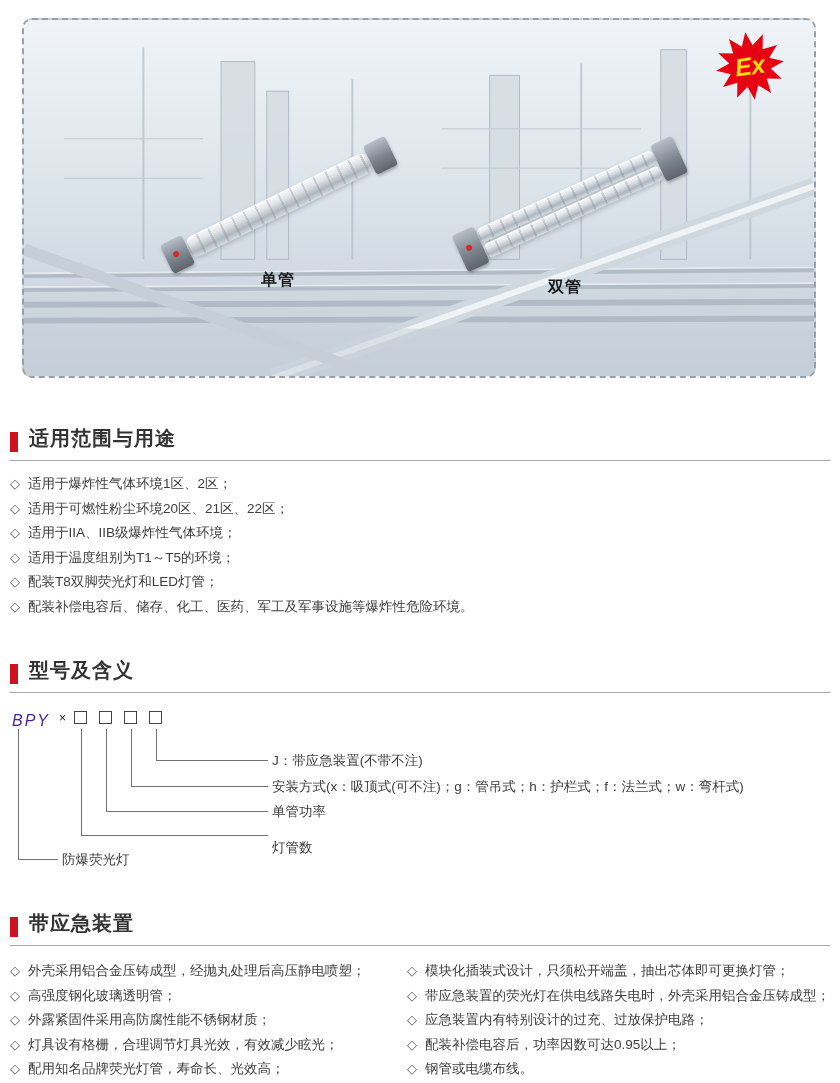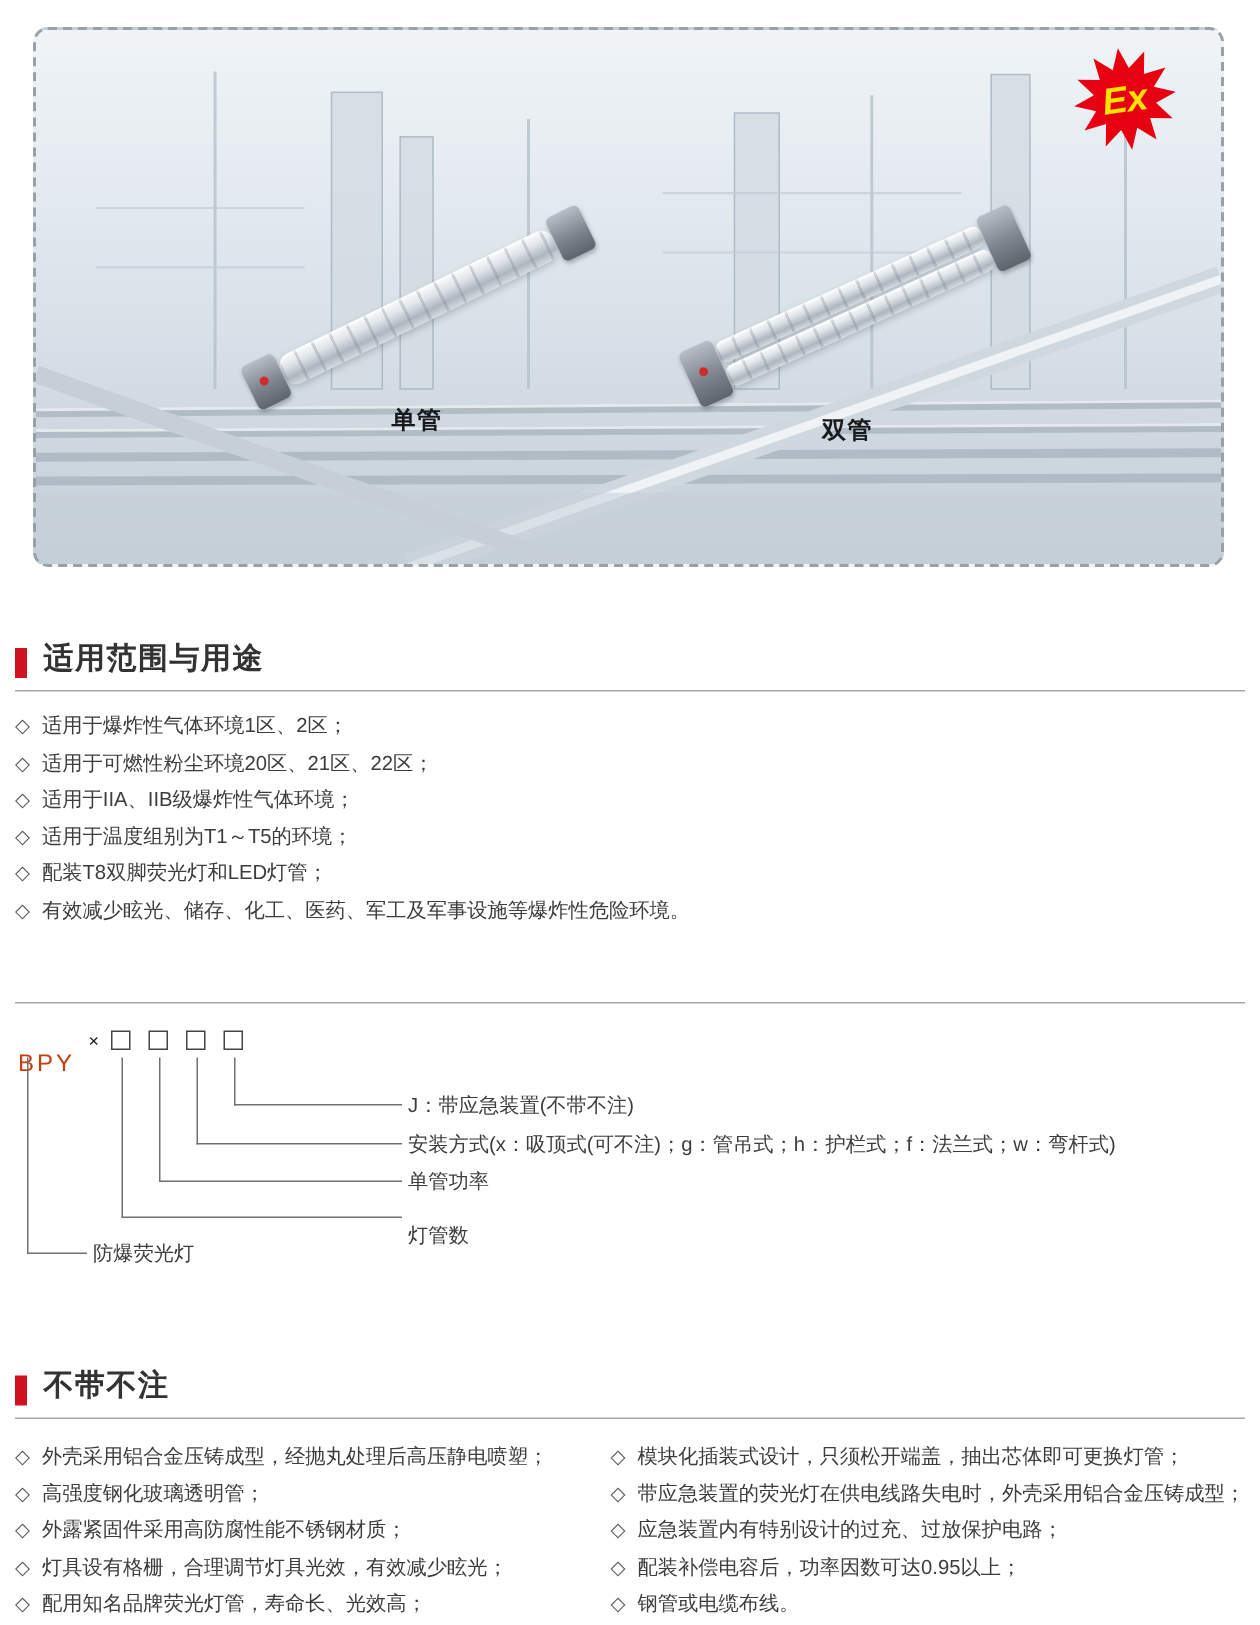--- a/index.html
+++ b/index.html
@@ -48,21 +48,21 @@
 
   .items { margin-top:16px; }
   .item { display:flex; align-items:flex-start; margin-bottom:10.5px;
           font-size:13.5px; line-height:14px; color:#3d3d3d; white-space:nowrap; }
   .diamond { color:#555555; margin-right:8px; font-size:13px; line-height:14px; flex:0 0 auto; }
 
   .features-grid { display:grid; grid-template-columns:1fr 1fr; column-gap:10px; margin-top:18px; }
 
   
   .model-diagram { position:relative; height:172px; margin-top:14px; font-size:13.5px; color:#3d3d3d; }
-  .model-prefix { position:absolute; left:2px; top:18px; font-size:16px; letter-spacing:2px; color:#c2410c; }
+  .model-prefix { position:absolute; left:2px; top:5px; font-size:16px; letter-spacing:2px; color:#4c1d95;font-style:italic; }
   .multiply { position:absolute; left:49px; top:4px; font-size:12px; color:#222222; }
   .mbox { position:absolute; top:4px; width:13px; height:13px; border:1px solid #444444; background:#ffffff; }
   .conn { position:absolute; border-left:1px solid #707070; border-bottom:1px solid #707070; }
   .mlabel { position:absolute; line-height:16px; white-space:nowrap; }
 </style>
 </head>
 <body>
 
 <div class="page">
 
@@ -148,26 +148,30 @@
       <div class="item">
           <span class="diamond">◇</span>
           <span>适用于温度组别为T1～T5的环境；</span>
         </div>
       <div class="item">
           <span class="diamond">◇</span>
           <span>配装T8双脚荧光灯和LED灯管；</span>
         </div>
       <div class="item">
           <span class="diamond">◇</span>
-          <span>有效减少眩光、储存、化工、医药、军工及军事设施等爆炸性危险环境。</span>
+          <span>配装补偿电容后、储存、化工、医药、军工及军事设施等爆炸性危险环境。</span>
         </div>
     </div>
   </div>
 
   <div class="section sec-model">
+    <div class="sec-header">
+      <span class="accent-bar"></span>
+      <span class="sec-title">型号及含义</span>
+    </div>
     <div class="sec-line"></div>
 
     <div class="model-diagram">
       <span class="model-prefix">BPY</span>
       <span class="multiply">×</span>
       <span class="mbox" style="left:64px"></span>
       <span class="mbox" style="left:89px"></span>
       <span class="mbox" style="left:114px"></span>
       <span class="mbox" style="left:139px"></span>
 
@@ -181,21 +185,21 @@
       <span class="mlabel" style="left:262px; top:72px;">安装方式(x：吸顶式(可不注)；g：管吊式；h：护栏式；f：法兰式；w：弯杆式)</span>
       <span class="mlabel" style="left:262px; top:97px;">单管功率</span>
       <span class="mlabel" style="left:262px; top:133px;">灯管数</span>
       <span class="mlabel" style="left:52px;  top:145px;">防爆荧光灯</span>
     </div>
   </div>
 
   <div class="section sec-features">
     <div class="sec-header">
       <span class="accent-bar"></span>
-      <span class="sec-title">不带不注</span>
+      <span class="sec-title">带应急装置</span>
     </div>
     <div class="sec-line"></div>
 
     <div class="features-grid">
       <div>
         <div class="item">
             <span class="diamond">◇</span>
             <span>外壳采用铝合金压铸成型，经抛丸处理后高压静电喷塑；</span>
           </div>
         <div class="item">

